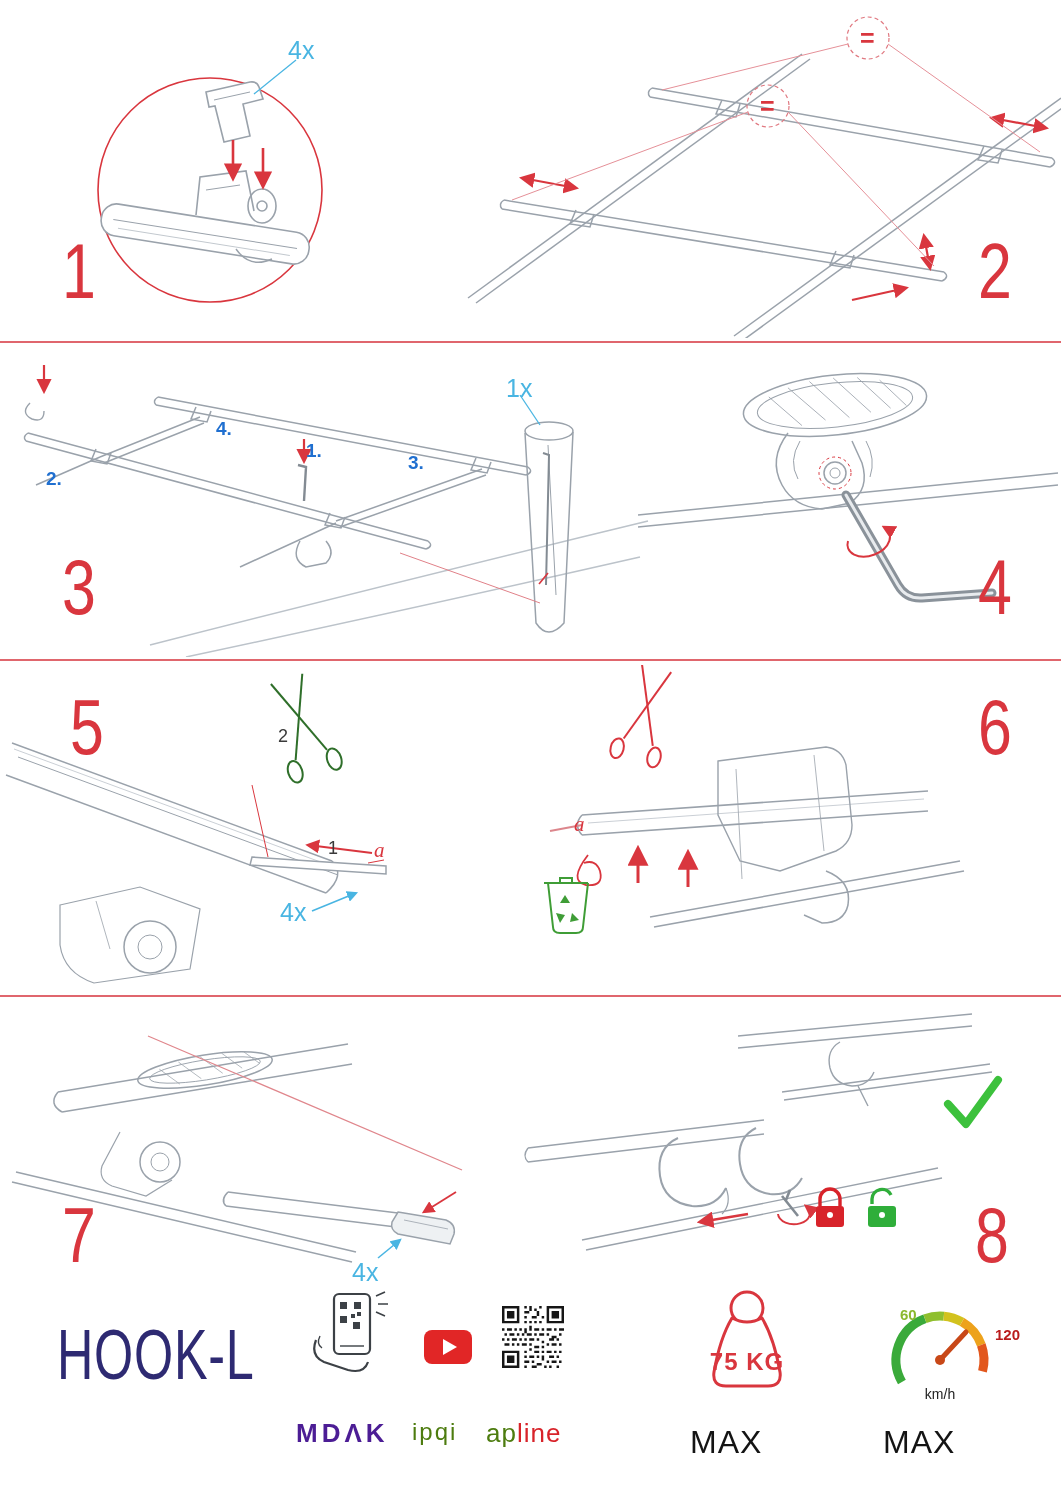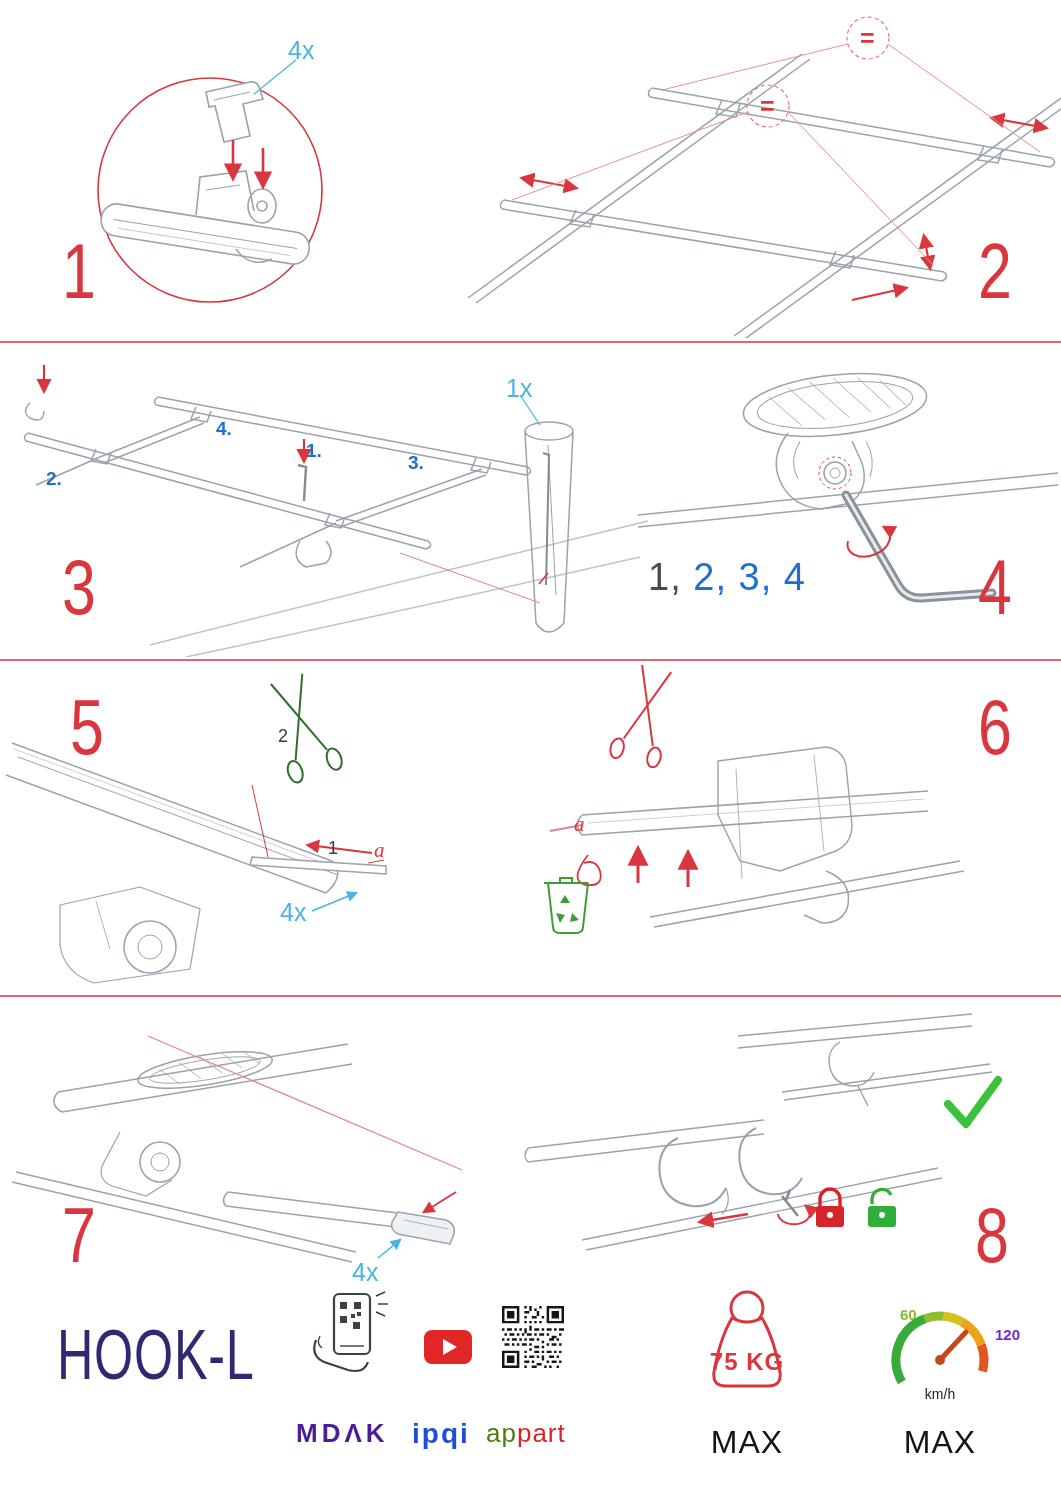--- a/index.html
+++ b/index.html
@@ -16,26 +16,26 @@
   .callout-a{position:absolute;color:#d9363e;font-size:21px;font-style:italic;font-family:"Liberation Serif",serif}
   .divider{position:absolute;left:0;width:1061px;height:2px;background:rgba(218,75,83,.85)}
   .seq{position:absolute;font-size:38px;font-weight:400;letter-spacing:1px}
   .seq .g{color:#4a4a4a}
   .seq .b{color:#1f6fd0}
   .product{position:absolute;left:57px;top:1320px;font-size:70px;line-height:1;color:#2e2a72;
            font-weight:400;transform:scaleX(.72);transform-origin:left top;letter-spacing:1px}
   .brand{position:absolute;left:57px;top:1398px;font-size:30px;font-weight:700;letter-spacing:0}
   .brand .g{color:#323234}.brand .r{color:#d8232a}
   .logo-gray{position:absolute;color:#4c1d95;font-size:26px;font-weight:700;letter-spacing:4px}
-  .logo-light{position:absolute;color:#1d4ed8;font-size:28px;font-weight:700;letter-spacing:2px}
+  .logo-light{position:absolute;color:#4d7c0f;font-size:24px;font-weight:400;letter-spacing:2px}
   .logo-ap{position:absolute;font-size:26px;font-weight:400;letter-spacing:1px}
   .logo-ap .g{color:#4d7c0f}.logo-ap .r{color:#d8232a}
   .kg{position:absolute;left:690px;top:1348px;width:114px;text-align:center;color:#d9363e;
       font-size:24px;font-weight:700;letter-spacing:1px}
-  .max{position:absolute;width:114px;text-align:center;color:#141414;font-size:32px;font-weight:400;letter-spacing:1px}
+  .max{position:absolute;width:114px;text-align:left;color:#141414;font-size:32px;font-weight:400;letter-spacing:1px}
   .spd{position:absolute;font-size:15px;font-weight:700}
   .kmh{position:absolute;left:878px;top:1386px;width:124px;text-align:center;color:#222;font-size:14px;font-weight:400}
 </style>
 </head>
 <body>
 
 <div class="page">
 
   <svg class="abs" style="left:0;top:0" width="420" height="340" viewBox="0 0 420 340">
     <defs>
@@ -186,24 +186,20 @@
       <circle cx="205" cy="128" r="11"></circle>
       <circle cx="205" cy="128" r="5" stroke-width="1"></circle>
     </g>
     <g>
       <path d="M216 150 L268 240 q8 14 24 13 l70 -5" stroke="#8a929a" stroke-width="9" fill="none" stroke-linecap="round"></path>
       <path d="M216 150 L268 240 q8 14 24 13 l70 -5" stroke="#e8ebee" stroke-width="3" fill="none" stroke-linecap="round"></path>
     </g>
     <path d="M218 196 a22 15 -20 1 0 36 -14" stroke="#d9363e" stroke-width="2" fill="none" marker-end="url(#ar4)"></path>
     <circle cx="205" cy="128" r="16" stroke="#d9363e" stroke-width="1" stroke-dasharray="3 3" fill="none"></circle>
   </svg>
-  <div class="seq" style="left:648px;top:556px">
-    <span class="g">1,</span>
-    <span class="b">2, 3, 4</span>
-  </div>
   <span class="stepnum" style="left:978px;top:548px">4</span>
 
   <div class="divider" style="top:659px"></div>
 
   <svg class="abs" style="left:0;top:665px" width="560" height="328" viewBox="0 0 560 328">
     <defs>
       <marker id="ar5" viewBox="0 0 10 10" markerWidth="7" markerHeight="7" refX="8" refY="5" orient="auto-start-reverse">
         <path d="M0 0 L10 5 L0 10 z" fill="#d9363e"></path>
         </marker>
       <marker id="ab5" viewBox="0 0 10 10" markerWidth="7" markerHeight="7" refX="8" refY="5" orient="auto-start-reverse">
@@ -387,21 +383,21 @@
   </svg>
   <span class="logo-light" style="left:412px;top:1418px">ipqi</span>
 
   <svg class="abs" style="left:502px;top:1306px" width="62" height="62" viewBox="0 0 25 25">
     <path fill="#161616" d="M0 0h7v7H0z M18 0h7v7h-7z M0 18h7v7H0z"></path>
     <path fill="#ffffff" d="M1 1h5v5H1z M19 1h5v5h-5z M1 19h5v5H1z"></path>
     <path fill="#161616" d="M2 2h3v3H2z M20 2h3v3h-3z M2 20h3v3H2z"></path>
     <path fill="#161616" d="M9 0h1v1H9z M11 0h1v2h-1z M13 1h1v1h-1z M15 0h1v1h-1z M9 2h2v1H9z M14 2h1v2h-1z M9 4h1v1H9z M12 4h2v1h-2z M16 4h1v1h-1z M9 6h1v1H9z M11 6h1v1h-1z M13 6h1v1h-1z M15 6h1v1h-1z M0 9h1v1H0z M2 9h2v1H2z M5 9h1v1H5z M7 9h1v1H7z M9 9h1v2H9z M11 8h1v2h-1z M13 9h2v1h-2z M16 9h1v1h-1z M18 9h2v1h-2z M21 9h1v1h-1z M23 9h2v1h-2z M1 11h1v1H1z M3 11h2v1H3z M6 11h1v1H6z M8 11h1v1H8z M10 11h2v1h-2z M13 11h1v1h-1z M15 11h2v1h-2z M18 11h1v1h-1z M20 12h2v1h-2z M23 11h1v1h-1z M0 13h1v1H0z M2 13h1v1H2z M4 13h2v1H4z M7 13h1v1H7z M9 13h1v1H9z M11 13h2v1h-2z M14 13h1v1h-1z M16 14h1v1h-1z M19 13h2v1h-2z M22 13h1v1h-1z M1 15h2v1H1z M4 15h1v1H4z M6 15h1v1H6z M8 15h2v1H8z M11 15h1v1h-1z M13 16h2v1h-2z M16 16h1v1h-1z M18 15h1v1h-1z M20 15h2v1h-2z M23 15h1v1h-1z M9 18h1v1H9z M11 17h1v1h-1z M13 18h2v1h-2z M16 18h1v1h-1z M18 18h2v1h-2z M21 18h1v1h-1z M23 18h1v1h-1z M9 20h1v1H9z M11 20h2v1h-2z M14 20h1v1h-1z M16 20h1v2h-1z M19 20h2v1h-2z M22 20h1v1h-1z M9 22h2v1H9z M12 22h1v1h-1z M14 23h2v1h-2z M18 22h1v1h-1z M20 22h2v1h-2z M23 22h1v1h-1z M9 24h1v1H9z M12 24h2v1h-2z M17 24h1v1h-1z M19 24h1v1h-1z M22 24h1v1h-1z"></path>
   </svg>
   <div class="logo-ap" style="left:486px;top:1418px;position:absolute">
-    <span class="g">ap</span><span class="r">part</span>
+    <span class="g">ap</span><span class="r">line</span>
   </div>
 
   <svg class="abs" style="left:690px;top:1286px" width="114" height="118" viewBox="0 0 114 118">
     <circle cx="57" cy="22" r="16" fill="none" stroke="#d9363e" stroke-width="3"></circle>
     <path d="M42 32 Q30 52 24 86 q-2 14 12 14 h42 q14 0 12 -14 Q84 52 72 32 q-15 8 -30 0 z" fill="#ffffff" stroke="#d9363e" stroke-width="3" stroke-linejoin="round"></path>
   </svg>
   <span class="kg">75 KG</span>
   <span class="max" style="left:690px;top:1424px">MAX</span>
 
   <svg class="abs" style="left:878px;top:1286px" width="124" height="118" viewBox="0 0 124 118">
@@ -409,17 +405,17 @@
       <path d="M23.9 96 A44 44 0 0 1 46.9 32.7" stroke="#3aaa3a"></path>
       <path d="M46.9 32.7 A44 44 0 0 1 65.8 30.2" stroke="#8fbf2e"></path>
       <path d="M65.8 30.2 A44 44 0 0 1 84 35.9" stroke="#d2c21e"></path>
       <path d="M84 35.9 A44 44 0 0 1 103.3 58.9" stroke="#eda21c"></path>
       <path d="M103.3 58.9 A44 44 0 0 1 104.5 85.4" stroke="#e2571d"></path>
     </g>
     <line x1="62" y1="74" x2="88" y2="46" stroke="#c84818" stroke-width="5" stroke-linecap="round"></line>
     <circle cx="62" cy="74" r="5" fill="#c84818"></circle>
   </svg>
   <span class="spd" style="left:900px;top:1306px;color:#8ab82e">60</span>
-  <span class="spd" style="left:995px;top:1326px;color:#6d28d9">120</span>
+  <span class="spd" style="left:995px;top:1326px;color:#b91c1c">120</span>
   <span class="kmh">km/h</span>
   <span class="max" style="left:883px;top:1424px">MAX</span>
 
 </div>
 
 </body></html>

